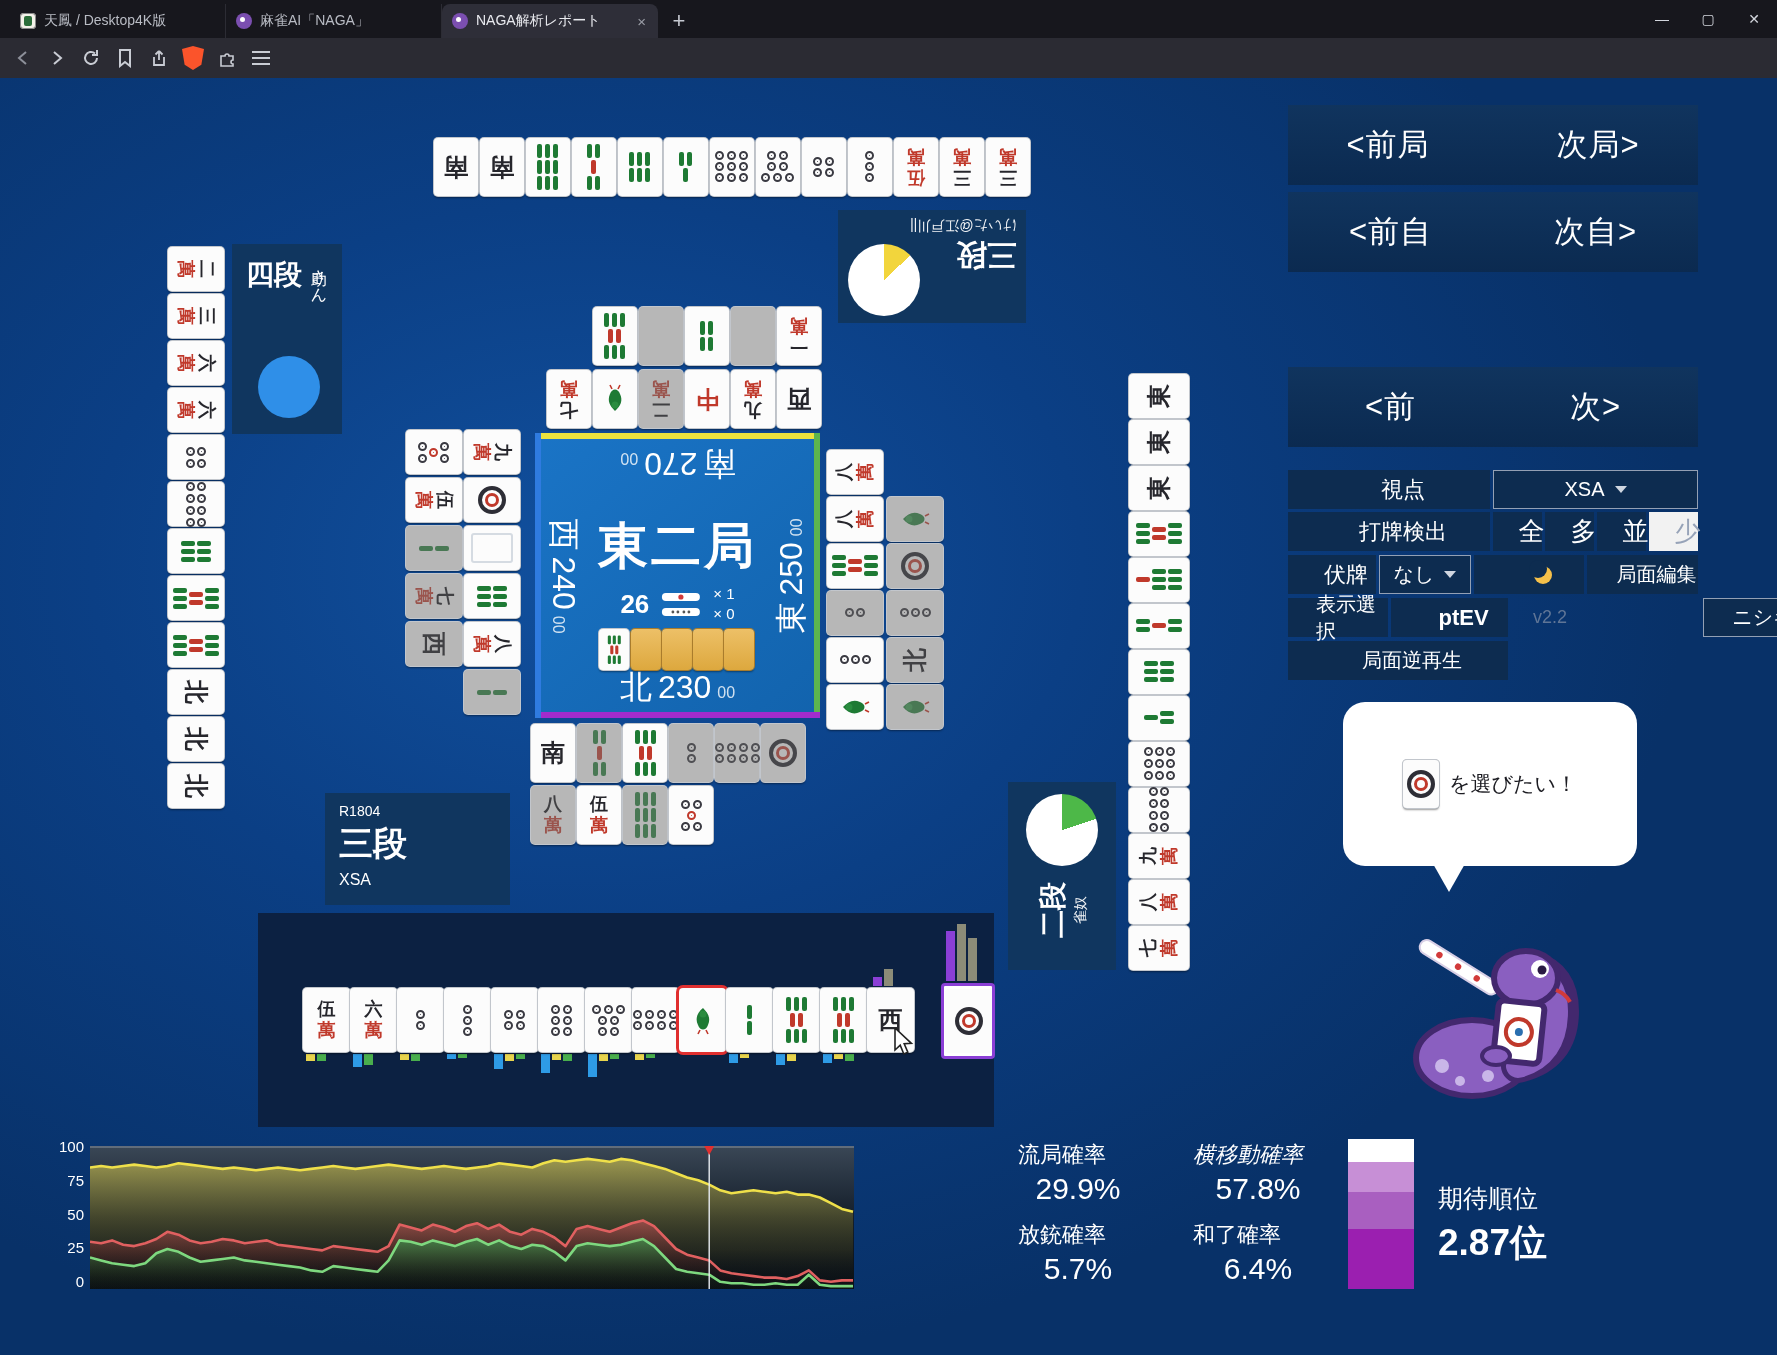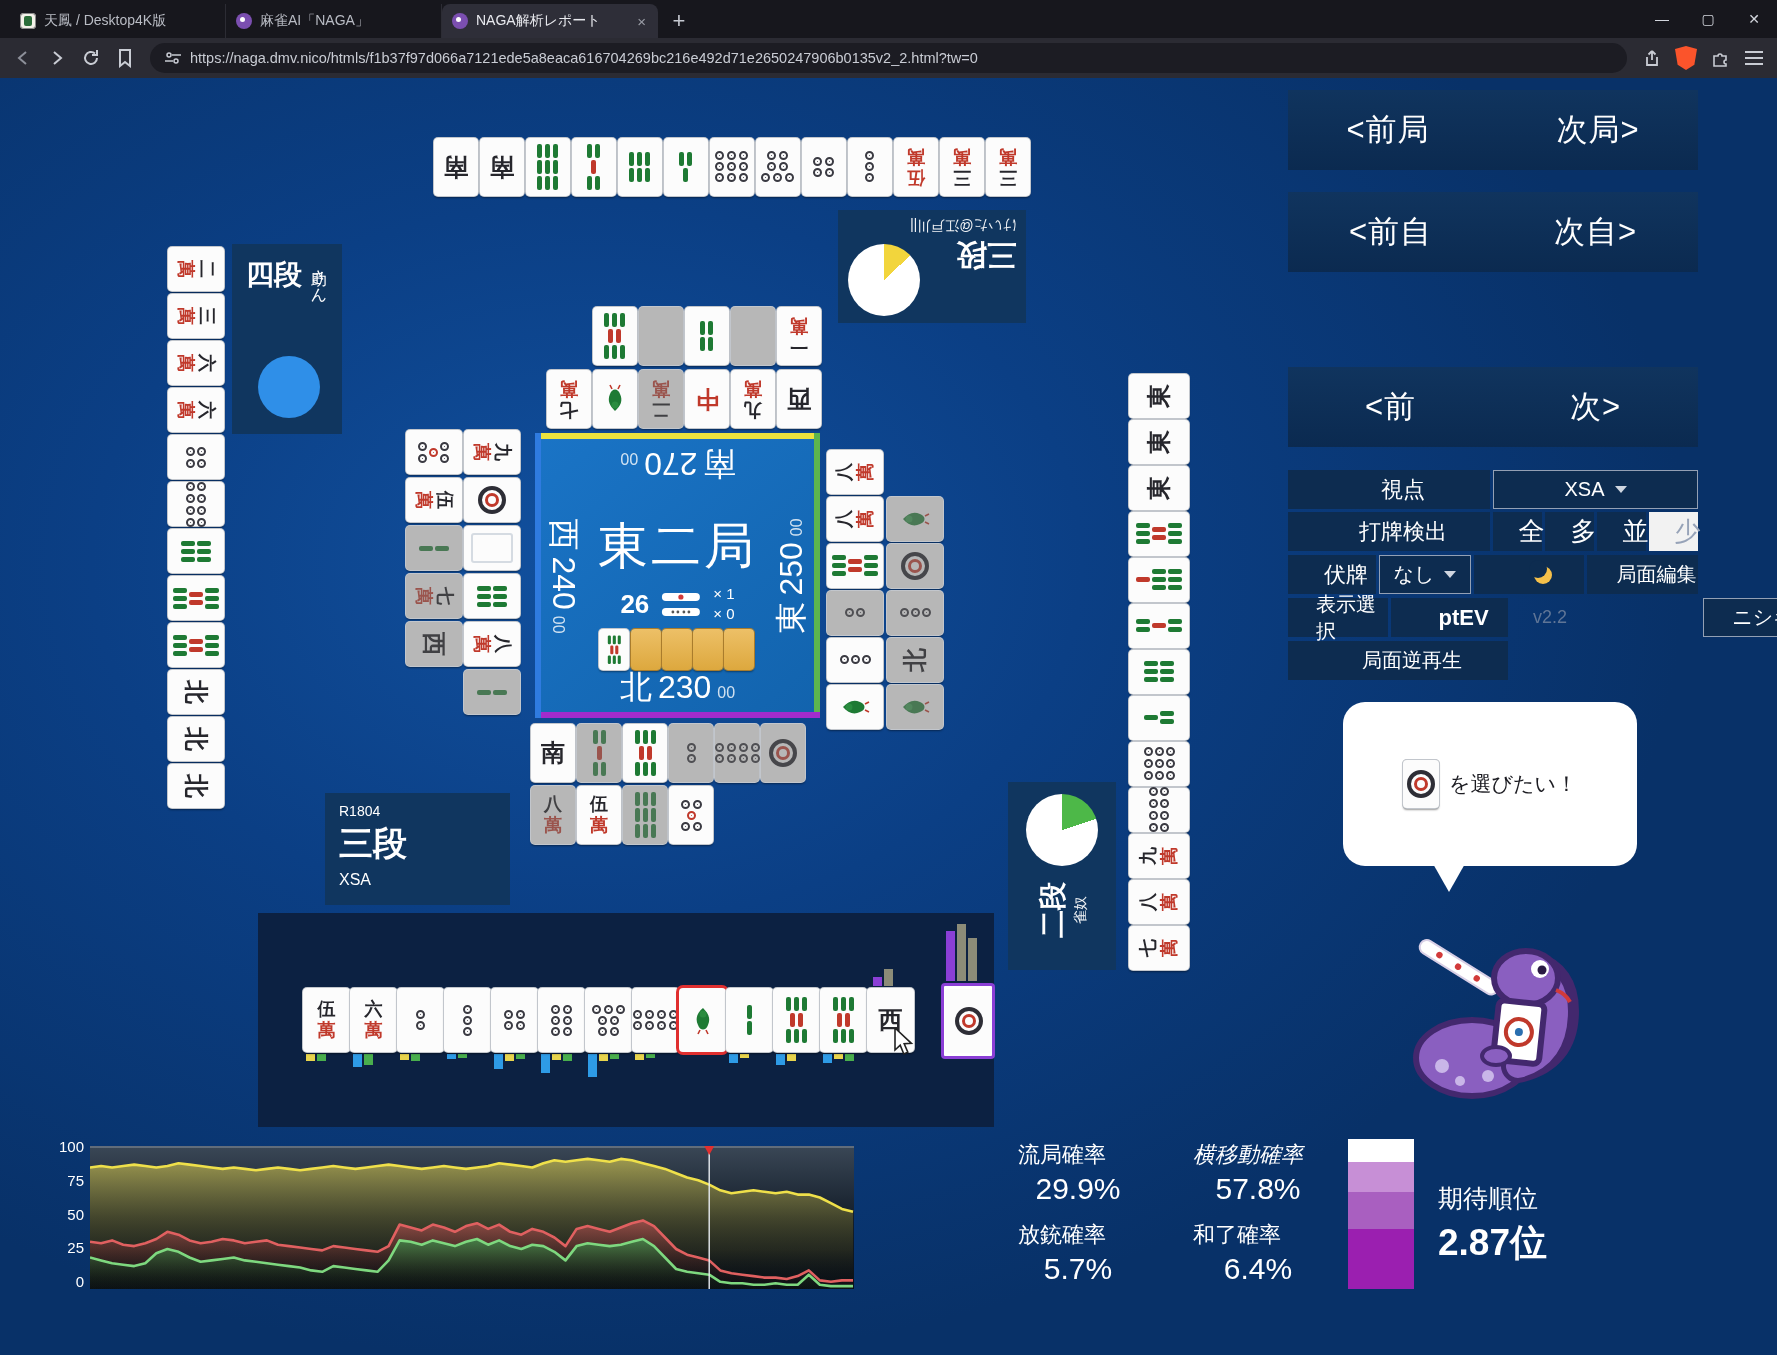--- a/index.html
+++ b/index.html
@@ -74,21 +74,21 @@
   .edge.eb{left:0;bottom:0;width:100%;height:6px;}
   .edge.el{left:0;top:0;width:6px;height:100%;}
   .edge.er{right:0;top:0;width:6px;height:100%;}
   .score{position:absolute;color:#fff;display:flex;align-items:baseline;gap:6px;white-space:nowrap;}
   .score .w,.score .v{font-size:32px;font-weight:500;}
   .score .sub{font-size:16px;opacity:.8;}
   .s-top{left:50%;top:30px;transform:translate(-50%,-50%) rotate(180deg);}
   .s-bottom{left:50%;top:calc(100% - 30px);transform:translate(-50%,-50%);}
   .s-left{left:28px;top:50%;transform:translate(-50%,-50%) rotate(90deg);}
   .s-right{left:calc(100% - 28px);top:50%;transform:translate(-50%,-50%) rotate(-90deg);}
-  .round{position:absolute;left:50%;top:80px;transform:translateX(-50%);font-size:50px;font-weight:400;color:#fff;letter-spacing:3px;white-space:nowrap;}
+  .round{position:absolute;left:50%;top:80px;transform:translateX(-50%);font-size:50px;font-weight:700;color:#fff;letter-spacing:3px;white-space:nowrap;}
   .midrow{position:absolute;left:50%;top:152px;transform:translateX(-50%);display:flex;align-items:center;gap:12px;color:#fff;}
   .tleft{font-size:26px;font-weight:600;}
   .sticks{display:flex;flex-direction:column;gap:5px;}
   .xcounts{display:flex;flex-direction:column;gap:2px;font-size:15px;line-height:1.2;}
   #wall{position:absolute;left:64px;top:196px;width:160px;height:42px;}
 
   
   .badge{position:absolute;background:#10365f;color:#fff;}
   .pie{position:absolute;border-radius:50%;}
   
@@ -166,29 +166,20 @@
         <svg width="20" height="20">
           <path d="M16 10 a6 6 0 1 1 -2 -4.5" stroke="#c9ccd4" stroke-width="2" fill="none"></path>
           <path d="M16 2 v5 h-5" fill="none" stroke="#c9ccd4" stroke-width="2"></path>
         </svg>
       </div>
     <div class="tbtn">
         <svg width="18" height="20">
           <path d="M4 2 h10 v16 l-5 -4 l-5 4 z" stroke="#c9ccd4" stroke-width="2" fill="none"></path>
         </svg>
       </div>
-    <div class="urlbox">
-      <svg width="18" height="14">
-          <circle cx="5" cy="4" r="2" fill="none" stroke="#c9ccd4" stroke-width="1.5"></circle>
-          <line x1="8" y1="4" x2="17" y2="4" stroke="#c9ccd4" stroke-width="1.5"></line>
-          <circle cx="12" cy="10" r="2" fill="none" stroke="#c9ccd4" stroke-width="1.5"></circle>
-          <line x1="1" y1="10" x2="9" y2="10" stroke="#c9ccd4" stroke-width="1.5"></line>
-        </svg>
-      <span class="urltext">https://naga.dmv.nico/htmls/f1b37f97d066a7121ede5a8eaca616704269bc216e492d71e2650247906b0135v2_2.html?tw=0</span>
-    </div>
     <div class="tbtn">
         <svg width="20" height="20">
           <path d="M5 9 v8 h10 v-8" stroke="#c9ccd4" stroke-width="1.8" fill="none"></path>
           <path d="M10 12 V3 M10 3 l-3.5 3.5 M10 3 l3.5 3.5" stroke="#c9ccd4" stroke-width="1.8" fill="none"></path>
         </svg>
       </div>
     <div class="tbtn">
         <span class="brave"></span>
       </div>
     <div class="tbtn">
@@ -292,21 +283,21 @@
         <span class="vname" style="white-space:nowrap;">雀奴</span>
       </div>
     </div>
 
     <div class="badge" id="badge-bottom" style="left:325px;top:715px;width:185px;height:112px;padding:10px 14px;">
       <div style="font-size:14px;">R1804</div>
       <div style="font-size:34px;font-weight:600;margin-top:2px;">三段</div>
       <div style="font-size:16px;margin-top:4px;">XSA</div>
     </div>
 
-    <div class="navrow" style="top:12px;gap:10px;">
+    <div class="navrow" style="top:27px;gap:10px;">
       <span>&lt;前局</span>
       <span>次局&gt;</span>
     </div>
     <div class="navrow" style="top:114px;">
       <span>&lt;前自</span>
       <span>次自&gt;</span>
     </div>
     <div class="navrow" style="top:289px;">
       <span>&lt;前</span>
       <span>次&gt;</span>

